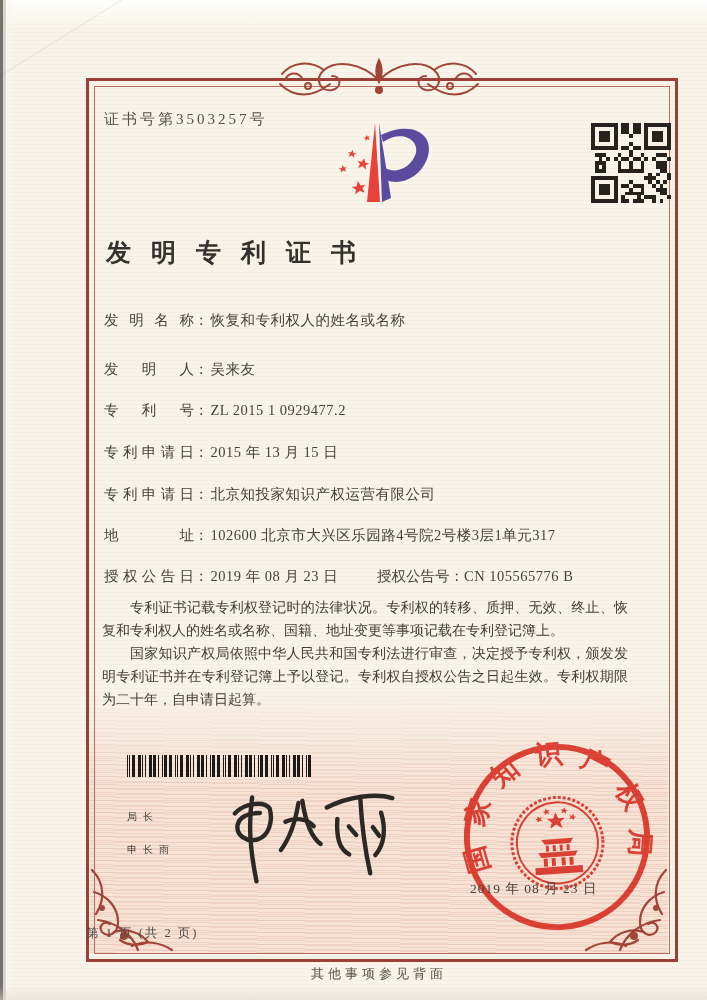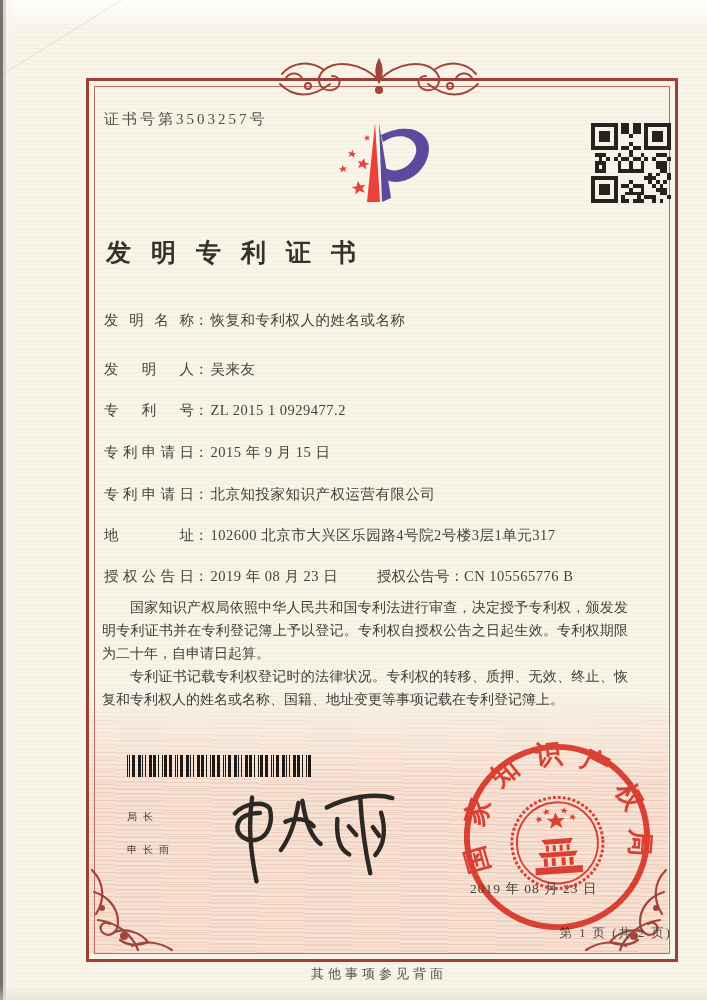--- a/index.html
+++ b/index.html
@@ -60,21 +60,21 @@
   .barcode{left:127px;top:755px;width:184px;height:22px;z-index:4;}
   .signer{left:127px;z-index:4;font-size:10px;color:#3c3933;letter-spacing:6px;white-space:nowrap;}
   .signer-title{top:810px;}
   .signer-name{top:843px;}
   .signature{left:216px;top:778px;width:205px;height:108px;z-index:5;transform:rotate(-3deg);}
   .seal{left:458px;top:738px;width:198px;height:198px;z-index:5;
     mix-blend-mode:multiply;opacity:.92;transform:rotate(-4deg);}
   .seal-date{left:470px;top:880px;z-index:6;font-size:13.5px;letter-spacing:1px;color:#45403a;white-space:nowrap;}
 
   
-  .page-info{left:86px;top:925px;width:586px;text-align:right;z-index:4;
+  .page-info{left:86px;top:925px;width:586px;text-align:left;z-index:4;
     font-size:12.5px;color:#4c4944;letter-spacing:2px;}
   .back-note{left:86px;top:965px;width:586px;text-align:center;z-index:4;
     font-size:13px;color:#57503f;letter-spacing:4px;}
 
   .orn{z-index:4;}
   .orn-top{left:272px;top:54px;width:214px;height:52px;}
   .orn-bl{left:88px;top:862px;width:96px;height:92px;}
   .orn-br{left:574px;top:862px;width:96px;height:92px;transform:scaleX(-1);}
 </style>
 </head>
@@ -363,39 +363,39 @@
   <div class="frow" style="top:0px">
     <span class="flabel">发明名称</span><span class="fcolon">：</span><span class="fval">恢复和专利权人的姓名或名称</span>
   </div>
   <div class="frow" style="top:49px">
     <span class="flabel">发明人</span><span class="fcolon">：</span><span class="fval">吴来友</span>
   </div>
   <div class="frow" style="top:90px">
     <span class="flabel">专利号</span><span class="fcolon">：</span><span class="fval">ZL 2015 1 0929477.2</span>
   </div>
   <div class="frow" style="top:132px">
-    <span class="flabel">专利申请日</span><span class="fcolon">：</span><span class="fval">2015 年 9 月 15 日</span>
+    <span class="flabel">专利申请日</span><span class="fcolon">：</span><span class="fval">2015 年 13 月 15 日</span>
   </div>
   <div class="frow" style="top:174px">
     <span class="flabel">专利申请日</span><span class="fcolon">：</span><span class="fval">北京知投家知识产权运营有限公司</span>
   </div>
   <div class="frow" style="top:215px">
     <span class="flabel">地址</span><span class="fcolon">：</span><span class="fval">102600 北京市大兴区乐园路4号院2号楼3层1单元317</span>
   </div>
   <div class="frow" style="top:256px;width:540px">
     <span class="flabel">授权公告日</span><span class="fcolon">：</span><span class="fval">2019 年 08 月 23 日</span>
     <span class="grant-no">
       <span>授权公告号</span><span>：</span><span class="fval">CN 105565776 B</span>
     </span>
   </div>
 </div>
 
 <div class="abs paras">
+  <p>专利证书记载专利权登记时的法律状况。专利权的转移、质押、无效、终止、恢复和专利权人的姓名或名称、国籍、地址变更等事项记载在专利登记簿上。</p>
   <p>国家知识产权局依照中华人民共和国专利法进行审查，决定授予专利权，颁发发明专利证书并在专利登记簿上予以登记。专利权自授权公告之日起生效。专利权期限为二十年，自申请日起算。</p>
-  <p>专利证书记载专利权登记时的法律状况。专利权的转移、质押、无效、终止、恢复和专利权人的姓名或名称、国籍、地址变更等事项记载在专利登记簿上。</p>
 </div>
 
 <div class="abs barcode" id="barcode"><svg viewBox="0 0 184 22" width="184" height="22" preserveAspectRatio="none">
       <rect x="0" y="0" width="1" height="22" fill="#1d1a17"></rect>
       <rect x="2" y="0" width="1" height="22" fill="#1d1a17"></rect>
       <rect x="5" y="0" width="3" height="22" fill="#1d1a17"></rect>
       <rect x="11" y="0" width="3" height="22" fill="#1d1a17"></rect>
       <rect x="15" y="0" width="1" height="22" fill="#1d1a17"></rect>
       <rect x="18" y="0" width="1" height="22" fill="#1d1a17"></rect>
       <rect x="22" y="0" width="3" height="22" fill="#1d1a17"></rect>

